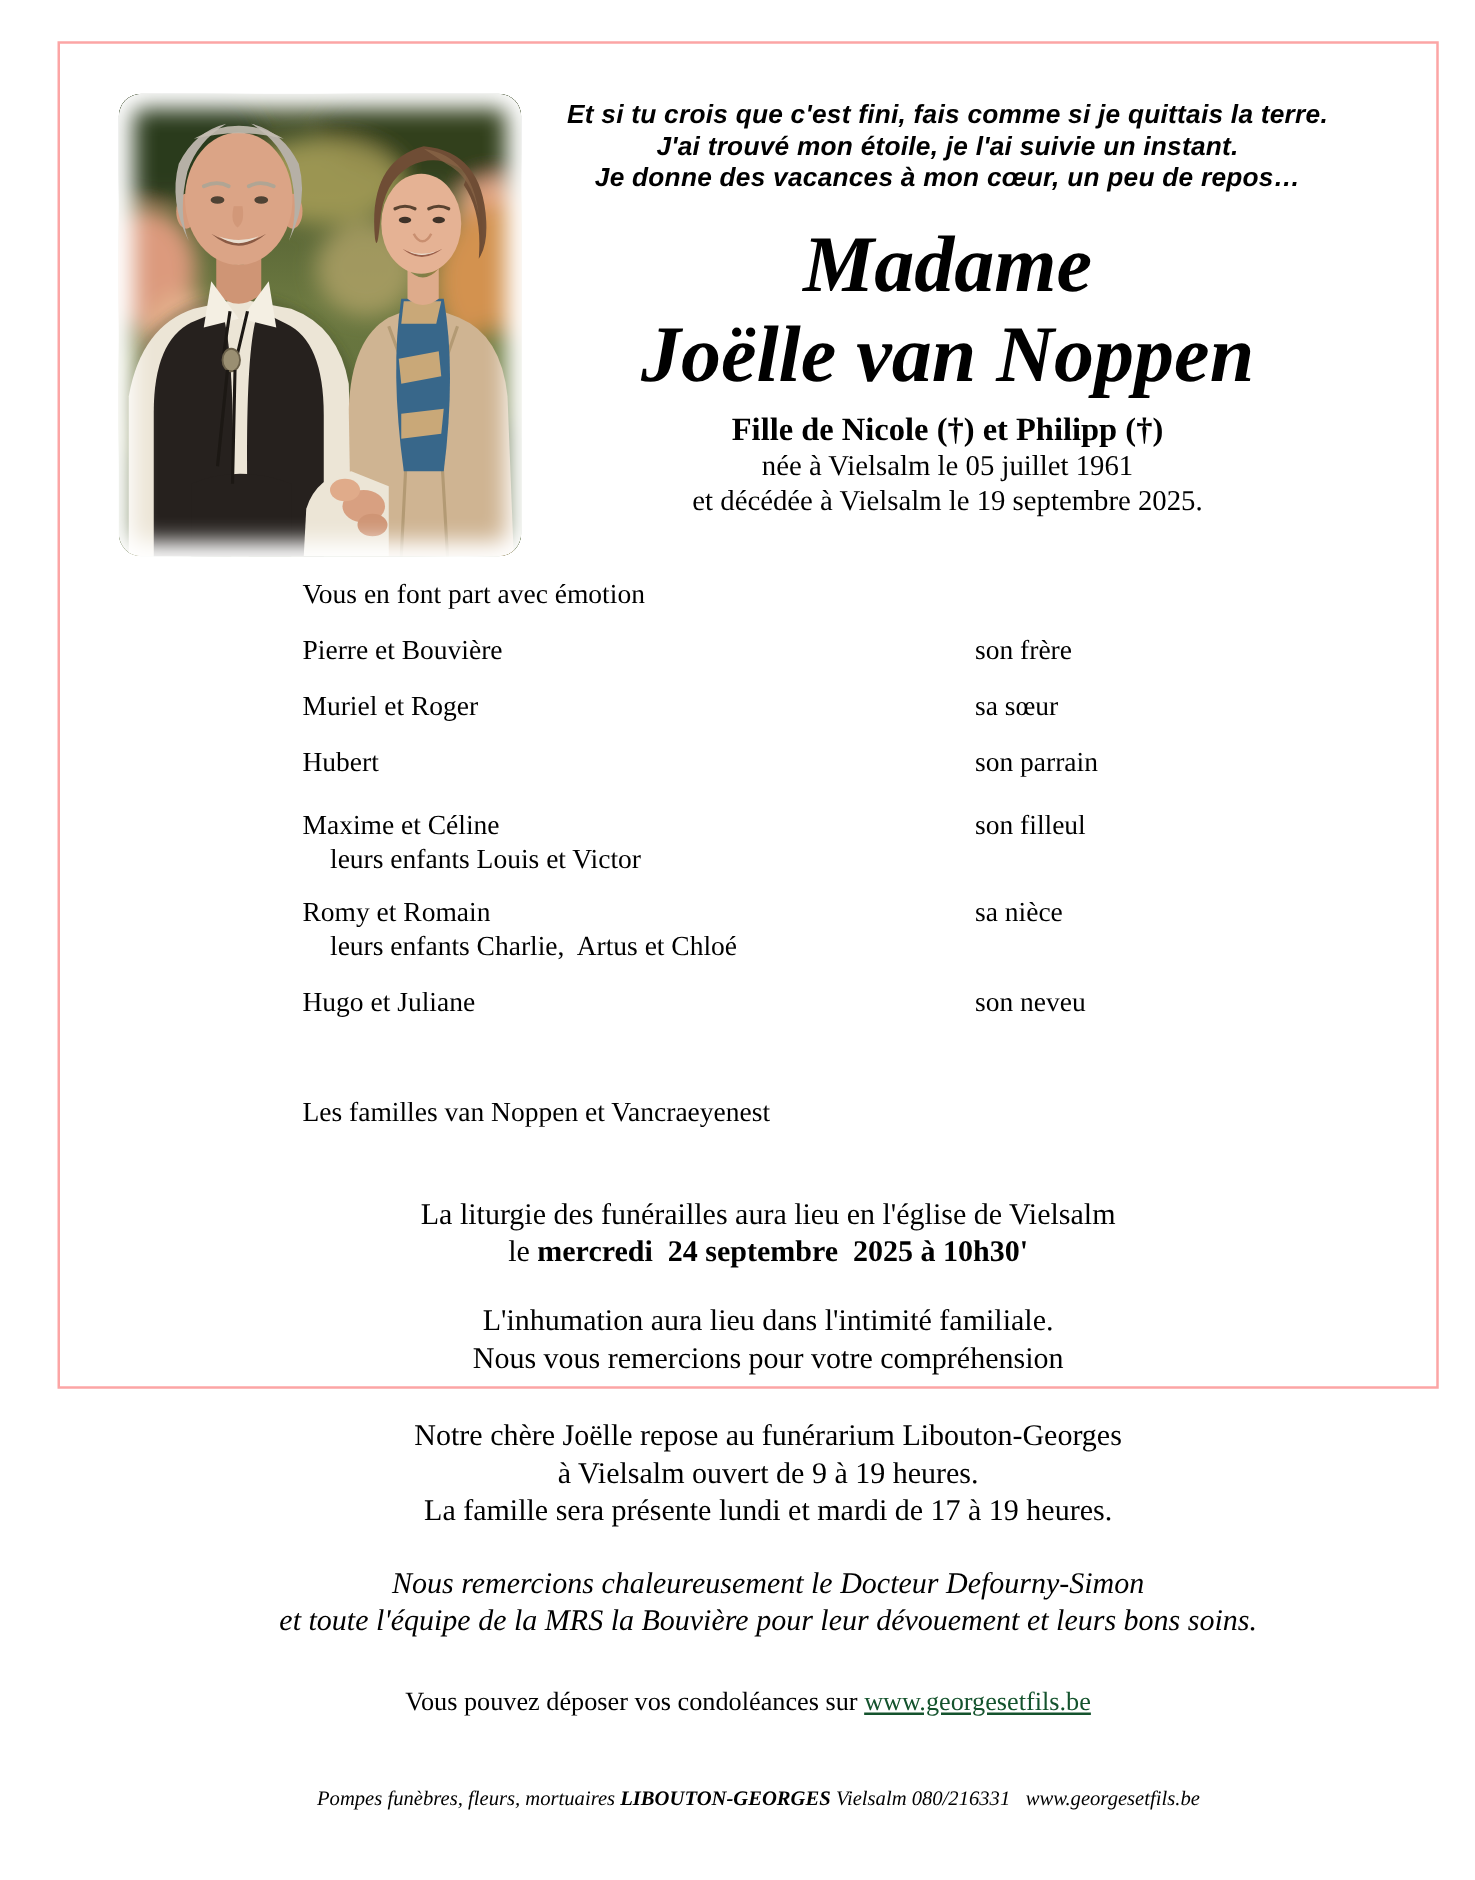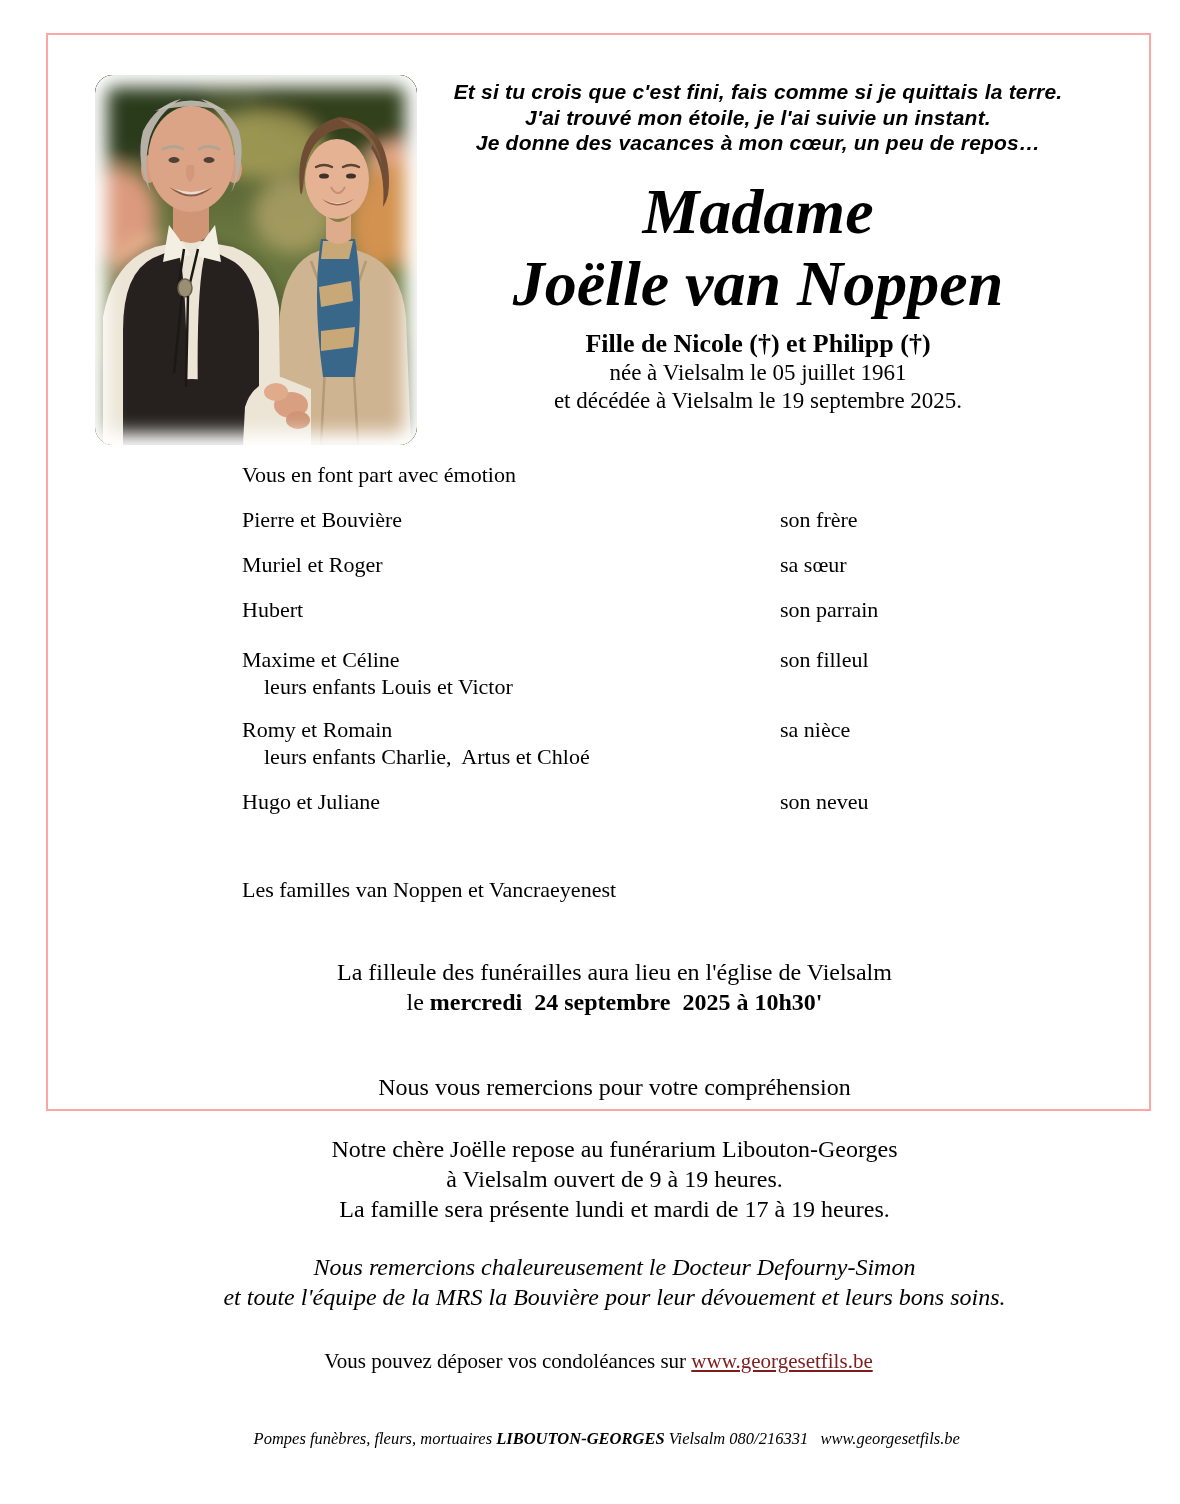--- a/index.html
+++ b/index.html
@@ -56,21 +56,21 @@
     position:absolute;left:0;right:0;margin:0;
     padding-left:32px;text-align:center;
     font-size:24px;line-height:30px;
   }
   .center-block .bold{font-weight:bold;white-space:pre-wrap;font-family:Liberation Serif, serif;}
   .center-block.italic{font-style:italic;}
   .condolence{
     position:absolute;left:0;right:0;margin:0;text-align:center;
     font-size:21px;line-height:26px;
   }
-  .condolence a{color:#7f1d1d;text-decoration:underline;cursor:pointer;}
+  .condolence a{color:#14532d;text-decoration:underline;cursor:pointer;}
   .footer-line{
     position:absolute;left:0;right:0;margin:0;text-align:center;
     font-size:16.5px;line-height:20px;font-style:italic;white-space:pre-wrap;font-family:Liberation Serif, serif;
   }
   .footer-line .brand{font-weight:bold;}
 </style>
 </head>
 <body>
 
 <div class="frame">
@@ -204,26 +204,26 @@
     <span class="fam-rel">sa nièce</span>
   </div>
   <div class="fam-child" style="top:709px">leurs enfants Charlie,  Artus et Chloé</div>
   <div class="fam-row" style="top:754px">
     <span class="fam-names">Hugo et Juliane</span>
     <span class="fam-rel">son neveu</span>
   </div>
   <div class="families">Les familles van Noppen et Vancraeyenest</div>
 
   <p class="center-block" style="top:922px">
-    <span>La filleule des funérailles aura lieu en l'église de Vielsalm</span><br>
+    <span>La liturgie des funérailles aura lieu en l'église de Vielsalm</span><br>
     <span>le </span><span class="bold">mercredi  24 septembre  2025 à 10h30'</span>
   </p>
 
   <p class="center-block" style="top:1007px">
-    <br>
+    <span>L'inhumation aura lieu dans l'intimité familiale.</span><br>
     <span>Nous vous remercions pour votre compréhension</span>
   </p>
 
   <p class="center-block" style="top:1099px">
     <span>Notre chère Joëlle repose au funérarium Libouton-Georges</span><br>
     <span>à Vielsalm ouvert de 9 à 19 heures.</span><br>
     <span>La famille sera présente lundi et mardi de 17 à 19 heures.</span>
   </p>
 
   <p class="center-block italic" style="top:1217px">

